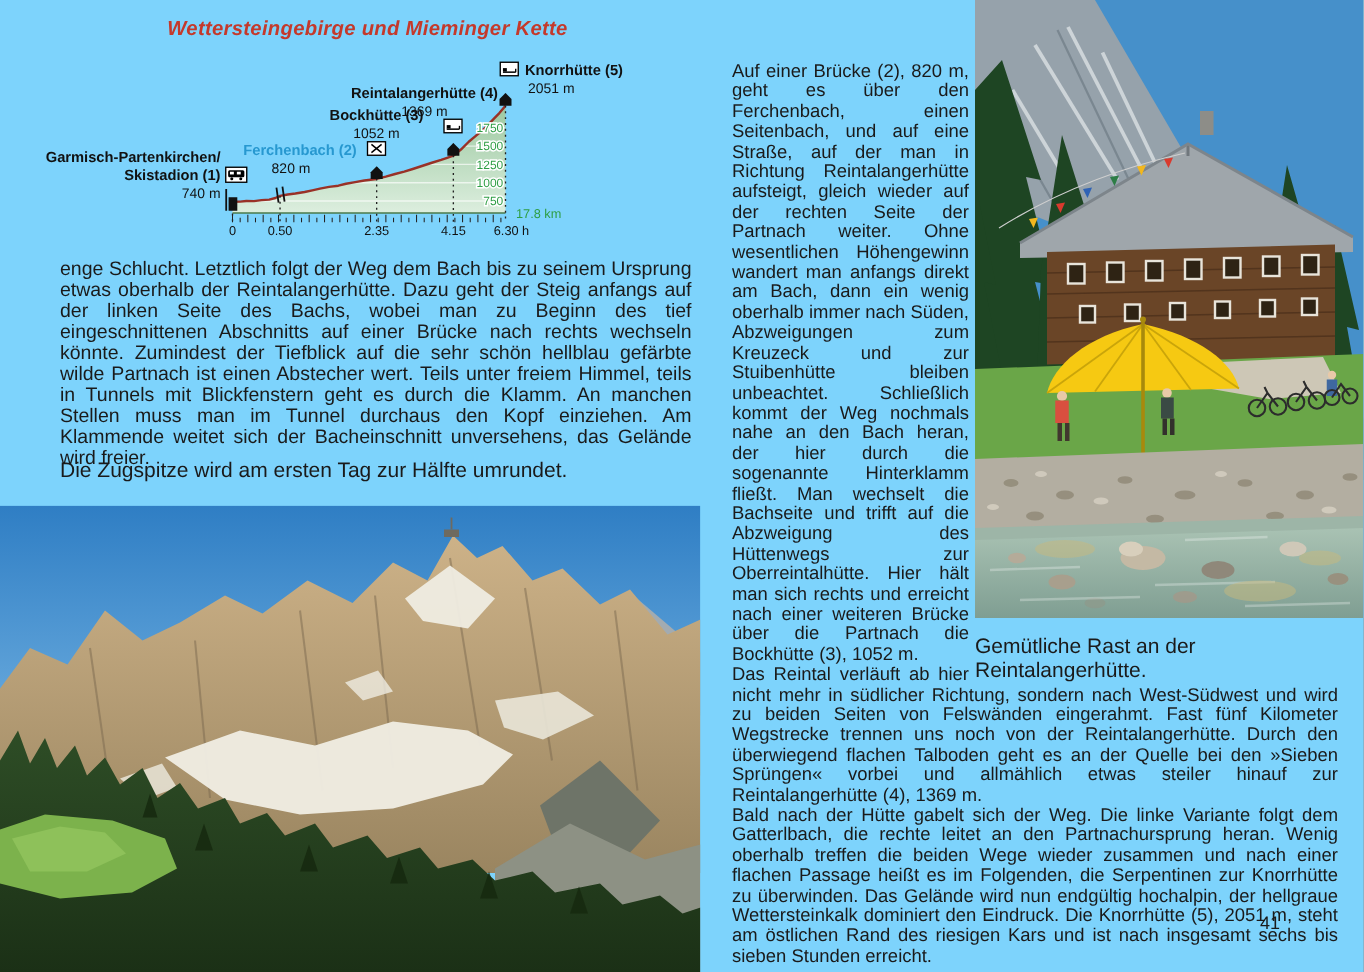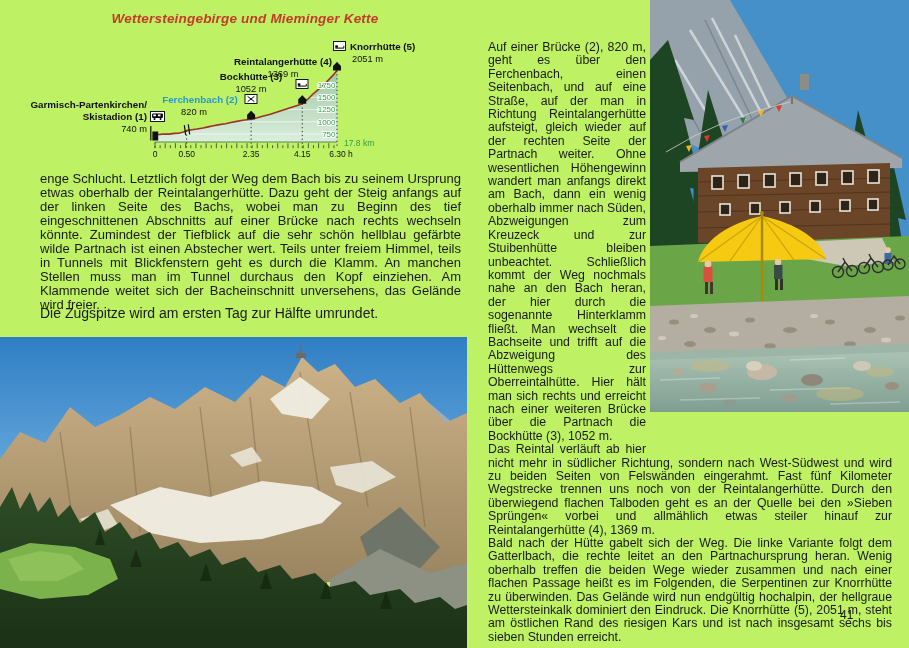--- a/index.html
+++ b/index.html
@@ -1,18 +1,18 @@
 <!DOCTYPE html>
 <html lang="de"><head>
 <meta charset="utf-8">
 <style>
   html,body{margin:0;padding:0;}
   body{background:#888;}
   .page{
-    position:relative; width:909px; height:648px; background:#bef264;
+    position:relative; width:909px; height:648px; background:#7dd3fc;
     font-family:"Liberation Sans", sans-serif; color:#1a1a1a; overflow:hidden;
     margin:0 auto;
   }
   .header-title{
     position:absolute; left:30px; top:11px; width:430px; text-align:center;
     font-style:italic; font-weight:bold; font-size:13.5px; letter-spacing:.2px;
   }
   #profile-chart{ position:absolute; left:28px; top:32px; width:430px; height:132px; }
   .left-col-text{
     position:absolute; left:40px; top:172px; width:421px;
@@ -378,16 +378,17 @@
         <line x1="140" y1="360" x2="195" y2="358"></line>
       </g>
       <g fill="#c8b97e" opacity="0.5">
         <ellipse cx="60" cy="366" rx="20" ry="6"></ellipse>
           <ellipse cx="190" cy="394" rx="24" ry="7"></ellipse>
         <ellipse cx="230" cy="372" rx="14" ry="5"></ellipse>
       </g>
     </svg>
   </div>
 
+  <div class="caption caption-right">Gemütliche Rast an der Reintalangerhütte.</div>
 
   <div class="page-number">41</div>
 
 </div>
 
 </body></html>

